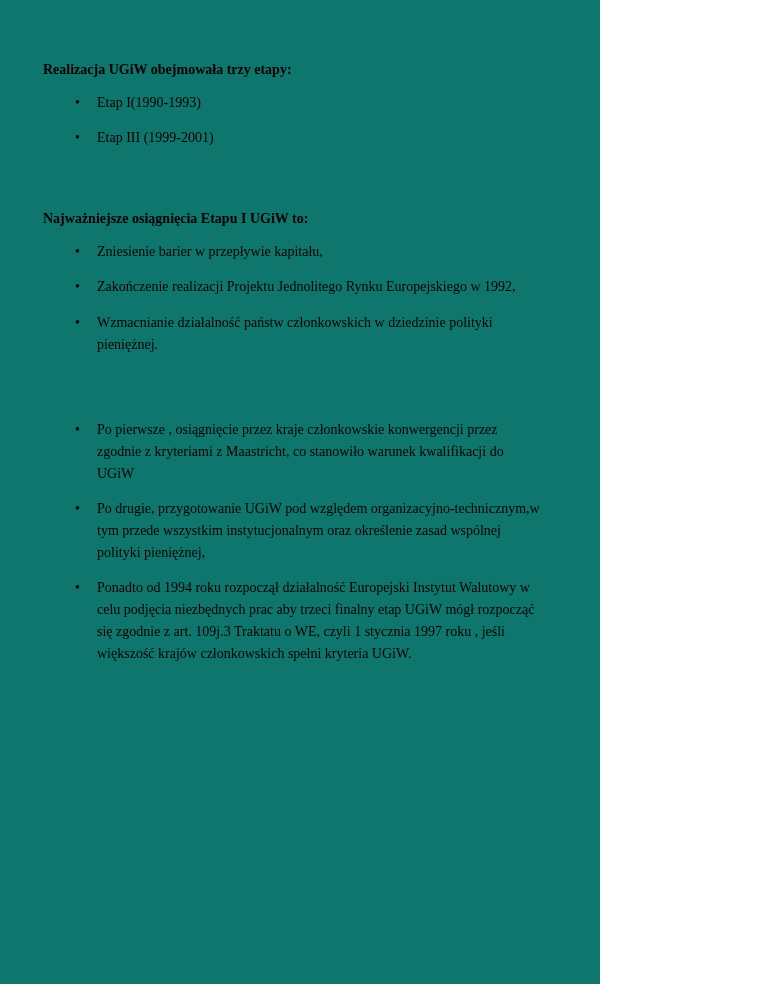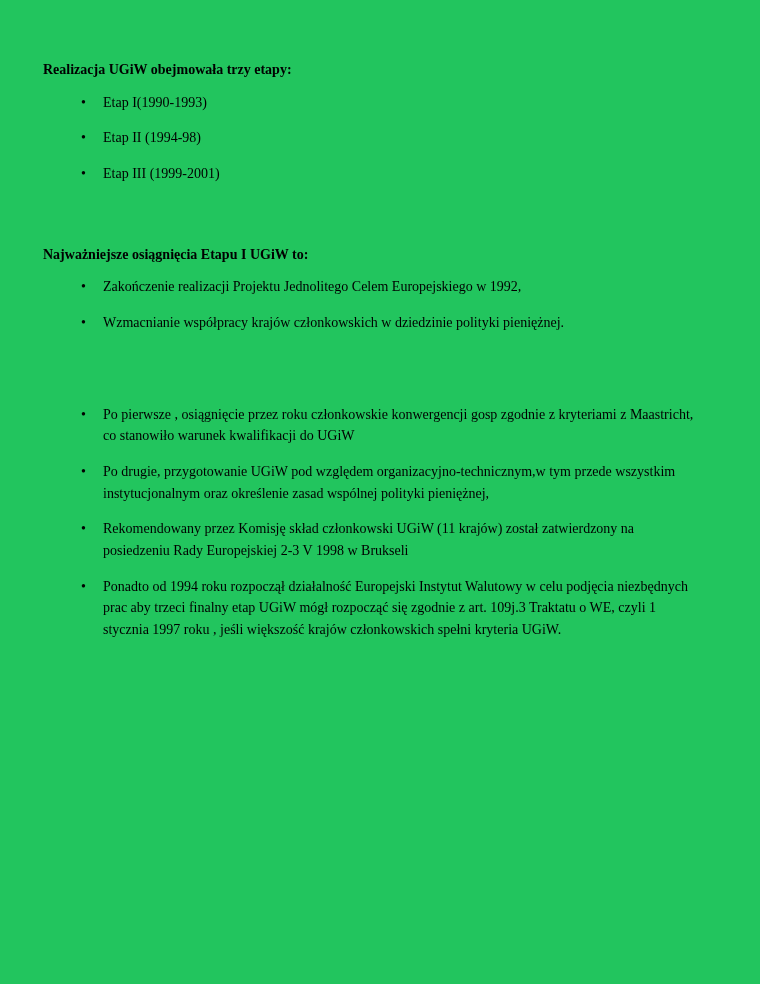--- a/index.html
+++ b/index.html
@@ -2,44 +2,44 @@
 <html><head>
 <meta charset="utf-8">
 <style>
   html, body {
     margin: 0;
     padding: 0;
     background: #ffffff;
   }
   .page {
     position: relative;
-    width: 760px;
+    width: 600px;
     min-height: 984px;
     box-sizing: border-box;
-    background: #22c55e;
+    background: #0f766e;
     padding: 60px 52px 40px 43px;
     font-family: "Liberation Serif", "DejaVu Serif", serif;
     font-size: 14px;
     color: #000000;
     line-height: 1.5;
   }
   .doc-section {
     margin: 0 0 38px 0;
   }
   .doc-heading {
     margin: 0 0 12px 0;
     font-weight: bold;
     font-size: 14px;
     line-height: 1.4;
   }
   .doc-heading.bold {
     font-weight: bold;
   }
   ul.doc-list {
-    margin: 10px;
+    margin: 4px;
     padding: 0 0 0 48px;
     list-style: none;
   }
   ul.doc-list li {
     position: relative;
     margin: 0 0 14px 0;
     padding: 0 0 0 2px;
     line-height: 1.55;
     max-width: 632px;
   }
@@ -60,39 +60,38 @@
 </style>
 </head>
 <body>
 
 <div class="page">
 
   <div class="doc-section">
     <p class="doc-heading bold">Realizacja UGiW obejmowała trzy etapy:</p>
     <ul class="doc-list">
       <li>Etap I(1990-1993)</li>
-      <li>Etap II (1994-98)</li>
       <li>Etap III (1999-2001)</li>
     </ul>
   </div>
 
   <div class="section-gap"></div>
 
   <div class="doc-section">
     <p class="doc-heading">Najważniejsze osiągnięcia Etapu I UGiW to:</p>
     <ul class="doc-list">
-      <li>Zakończenie realizacji Projektu Jednolitego Celem Europejskiego w 1992,</li>
-      <li>Wzmacnianie współpracy krajów członkowskich w dziedzinie polityki pieniężnej.</li>
+      <li>Zniesienie barier w przepływie kapitału,</li>
+      <li>Zakończenie realizacji Projektu Jednolitego Rynku Europejskiego w 1992,</li>
+      <li>Wzmacnianie działalność państw członkowskich w dziedzinie polityki pieniężnej.</li>
     </ul>
   </div>
 
   <div class="section-gap"></div>
 
   <div class="doc-section">
     <ul class="doc-list">
-      <li>Po pierwsze , osiągnięcie przez roku członkowskie konwergencji gosp zgodnie z kryteriami z Maastricht, co stanowiło warunek kwalifikacji do UGiW</li>
+      <li>Po pierwsze , osiągnięcie przez kraje członkowskie konwergencji przez zgodnie z kryteriami z Maastricht, co stanowiło warunek kwalifikacji do UGiW</li>
       <li>Po drugie, przygotowanie UGiW pod względem organizacyjno-technicznym,w tym przede wszystkim instytucjonalnym oraz określenie zasad wspólnej polityki pieniężnej,</li>
-      <li>Rekomendowany przez Komisję skład członkowski UGiW (11 krajów) został zatwierdzony na posiedzeniu Rady Europejskiej 2-3 V 1998 w Brukseli</li>
       <li>Ponadto od 1994 roku rozpoczął działalność Europejski Instytut Walutowy w celu podjęcia niezbędnych prac aby trzeci finalny etap UGiW mógł rozpocząć się zgodnie z art. 109j.3 Traktatu o WE, czyli 1 stycznia 1997 roku , jeśli większość krajów członkowskich spełni kryteria UGiW.</li>
     </ul>
   </div>
 
 </div>
 
 </body></html>

